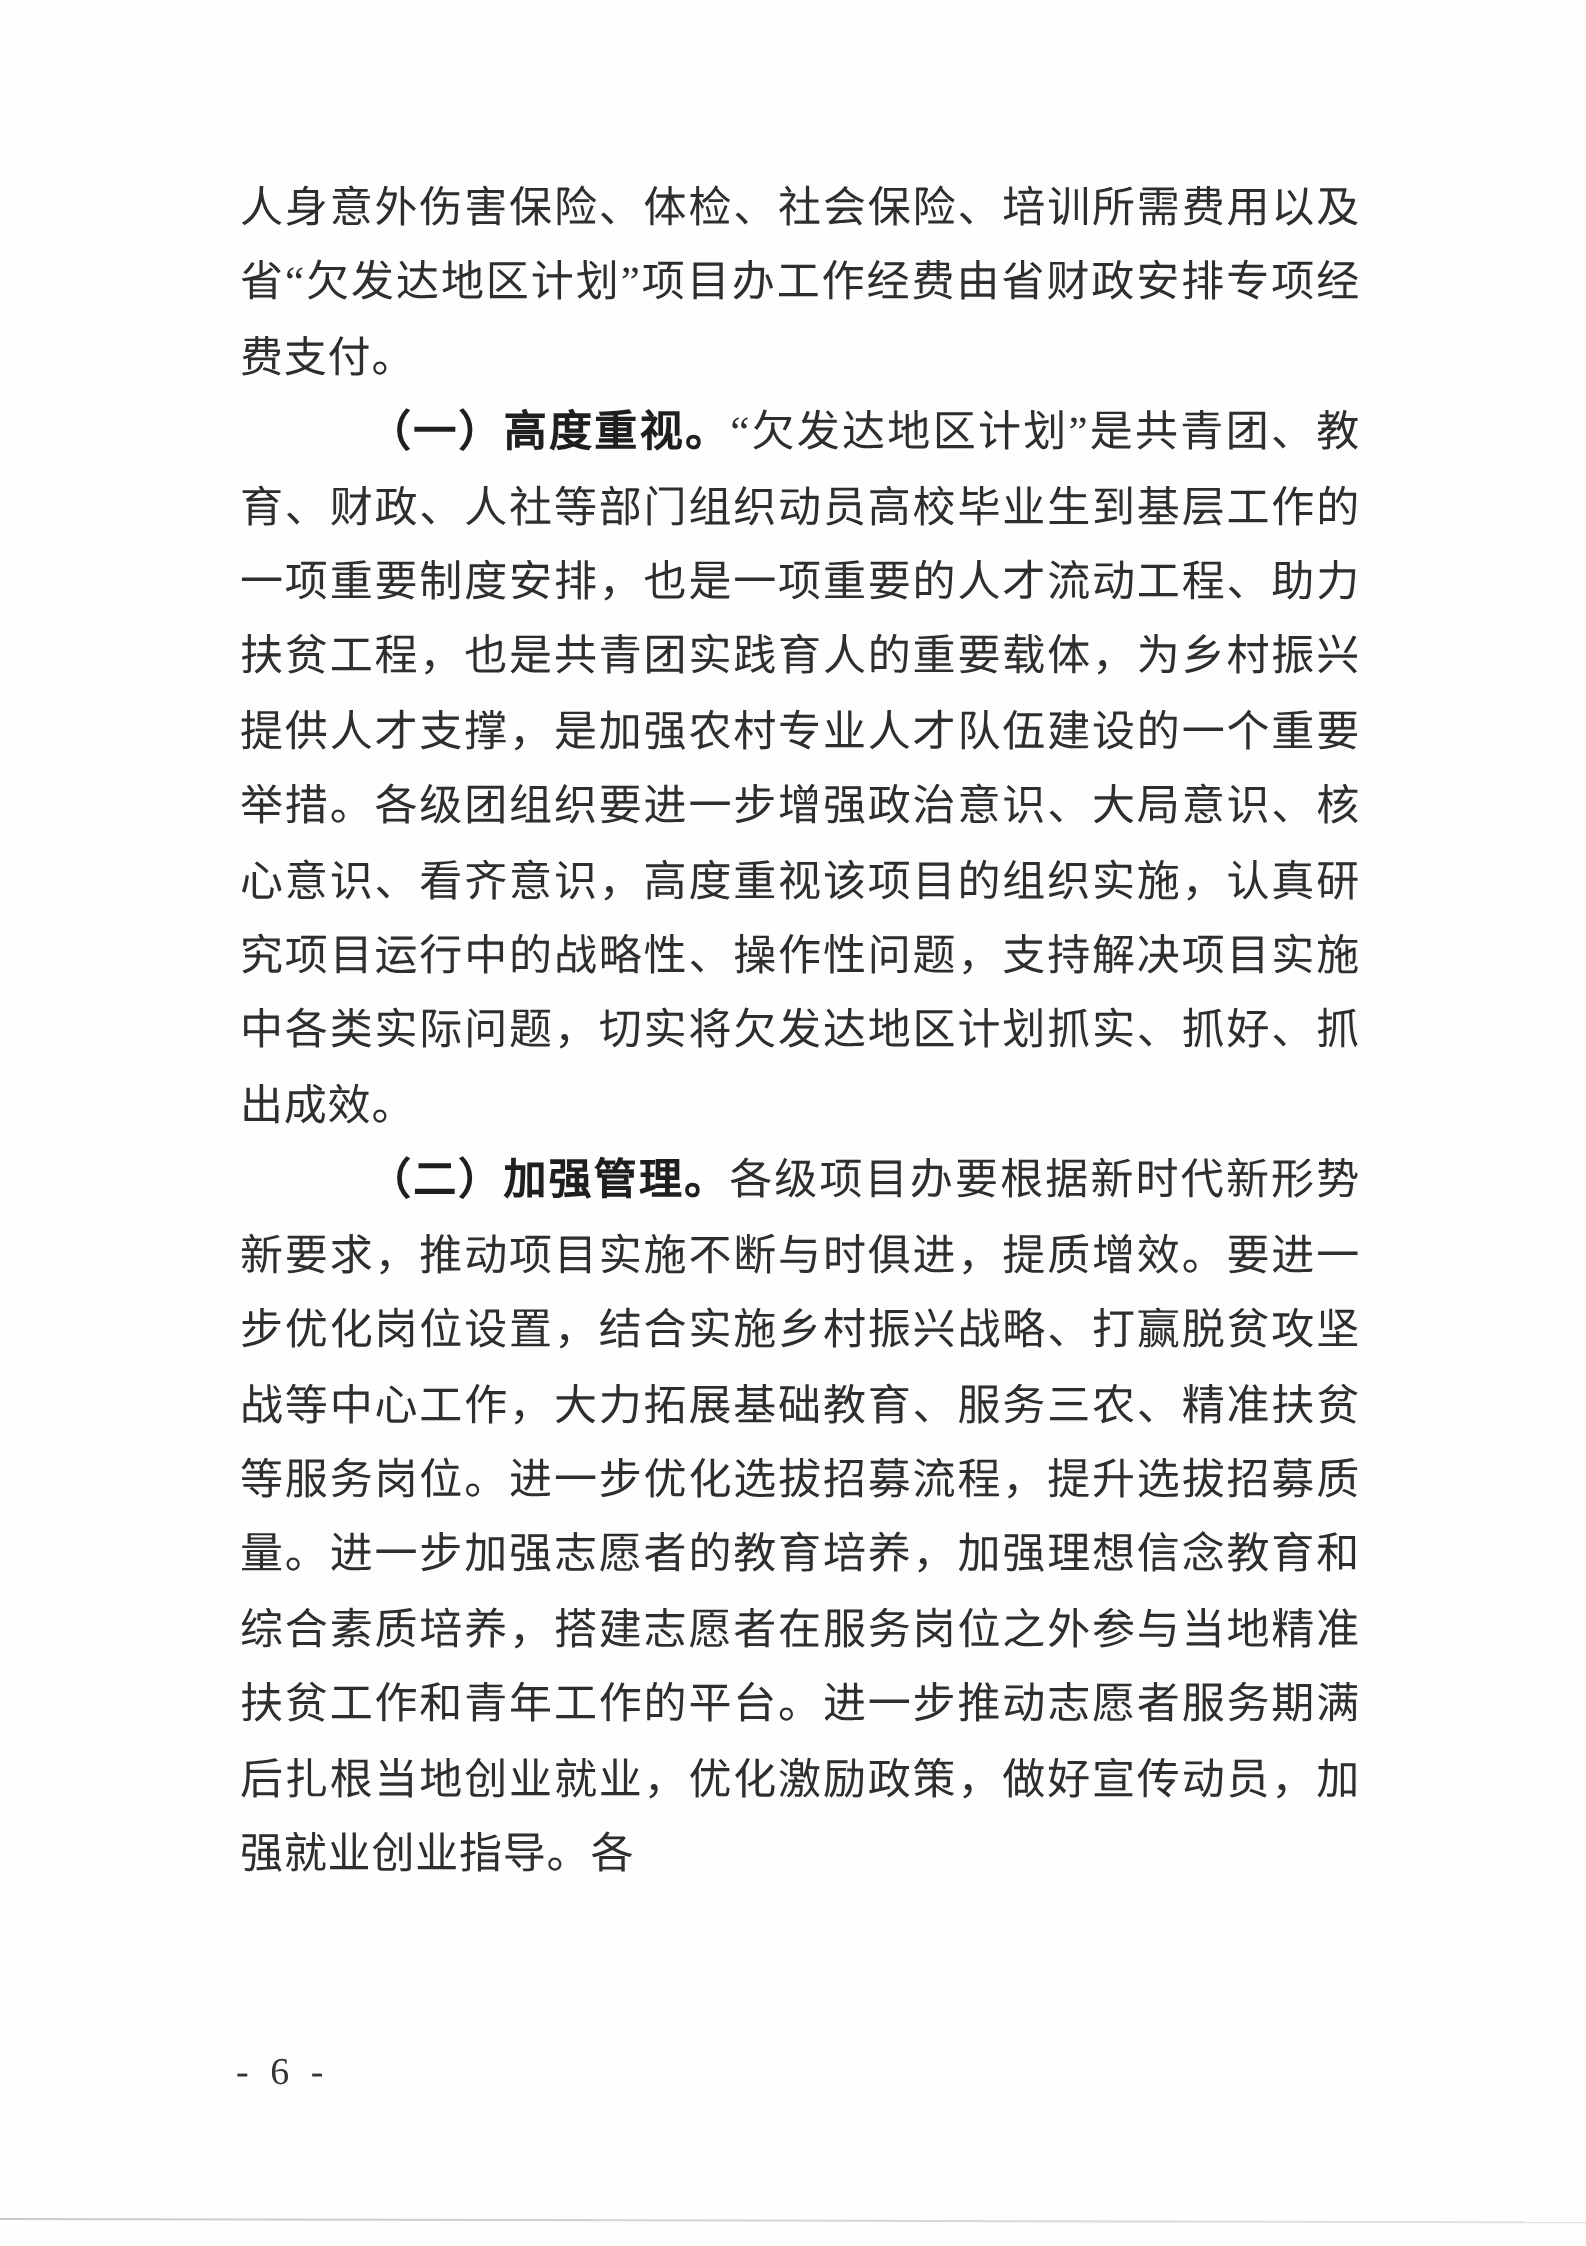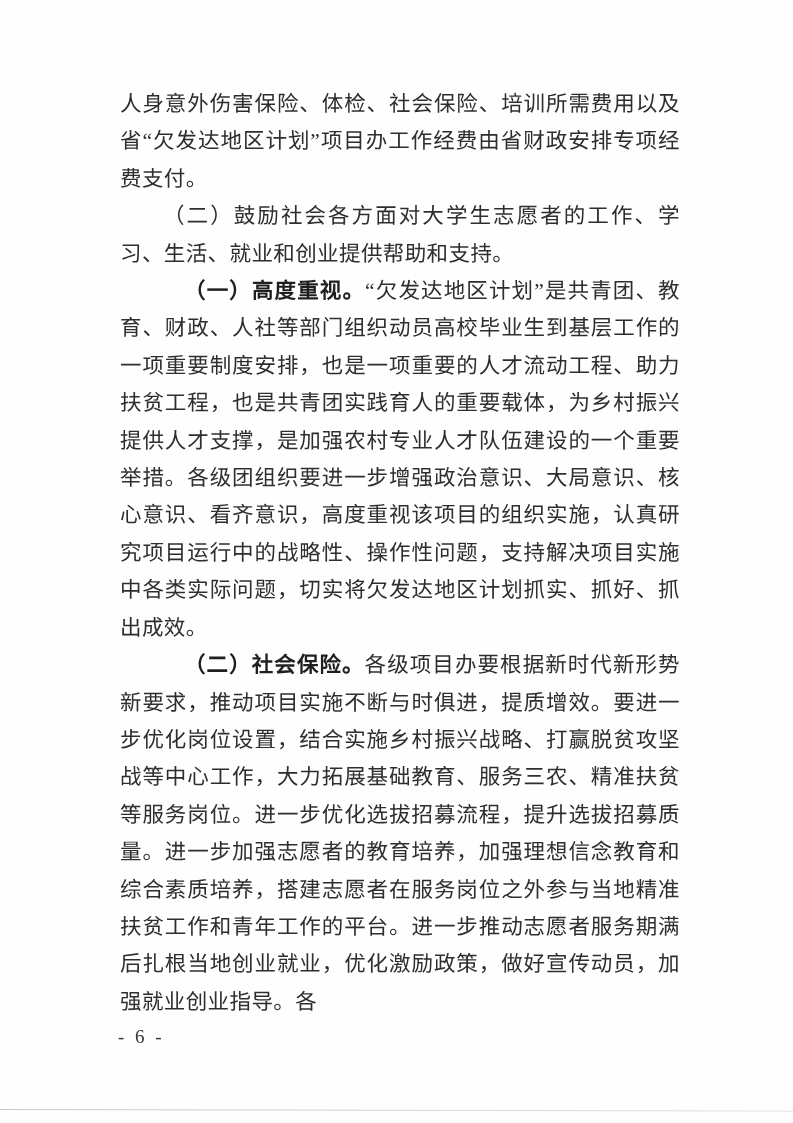--- a/index.html
+++ b/index.html
@@ -66,21 +66,20 @@
     transform: rotate(0.12deg);
     transform-origin: left center;
   }
 </style>
 </head>
 <body>
 
 <div class="page">
   <div class="content">
     <p class="body-paragraph">人身意外伤害保险、体检、社会保险、培训所需费用以及省“欠发达地区计划”项目办工作经费由省财政安排专项经费支付。</p>
-    <p class="body-paragraph indent">（二）鼓励社会各方面对大学生志愿者的工作、学习、生活、就业和创业提供帮助和支持。</p>
     <p class="body-paragraph indent"><span class="lead">（一）高度重视。</span><span>“欠发达地区计划”是共青团、教育、财政、人社等部门组织动员高校毕业生到基层工作的一项重要制度安排，也是一项重要的人才流动工程、助力扶贫工程，也是共青团实践育人的重要载体，为乡村振兴提供人才支撑，是加强农村专业人才队伍建设的一个重要举措。各级团组织要进一步增强政治意识、大局意识、核心意识、看齐意识，高度重视该项目的组织实施，认真研究项目运行中的战略性、操作性问题，支持解决项目实施中各类实际问题，切实将欠发达地区计划抓实、抓好、抓出成效。</span></p>
-    <p class="body-paragraph indent"><span class="lead">（二）社会保险。</span><span>各级项目办要根据新时代新形势新要求，推动项目实施不断与时俱进，提质增效。要进一步优化岗位设置，结合实施乡村振兴战略、打赢脱贫攻坚战等中心工作，大力拓展基础教育、服务三农、精准扶贫等服务岗位。进一步优化选拔招募流程，提升选拔招募质量。进一步加强志愿者的教育培养，加强理想信念教育和综合素质培养，搭建志愿者在服务岗位之外参与当地精准扶贫工作和青年工作的平台。进一步推动志愿者服务期满后扎根当地创业就业，优化激励政策，做好宣传动员，加强就业创业指导。各</span></p>
+    <p class="body-paragraph indent"><span class="lead">（二）加强管理。</span><span>各级项目办要根据新时代新形势新要求，推动项目实施不断与时俱进，提质增效。要进一步优化岗位设置，结合实施乡村振兴战略、打赢脱贫攻坚战等中心工作，大力拓展基础教育、服务三农、精准扶贫等服务岗位。进一步优化选拔招募流程，提升选拔招募质量。进一步加强志愿者的教育培养，加强理想信念教育和综合素质培养，搭建志愿者在服务岗位之外参与当地精准扶贫工作和青年工作的平台。进一步推动志愿者服务期满后扎根当地创业就业，优化激励政策，做好宣传动员，加强就业创业指导。各</span></p>
   </div>
 
   <div class="footer">- 6 -</div>
 
   <div class="scan-line"></div>
 </div>
 
 </body></html>

